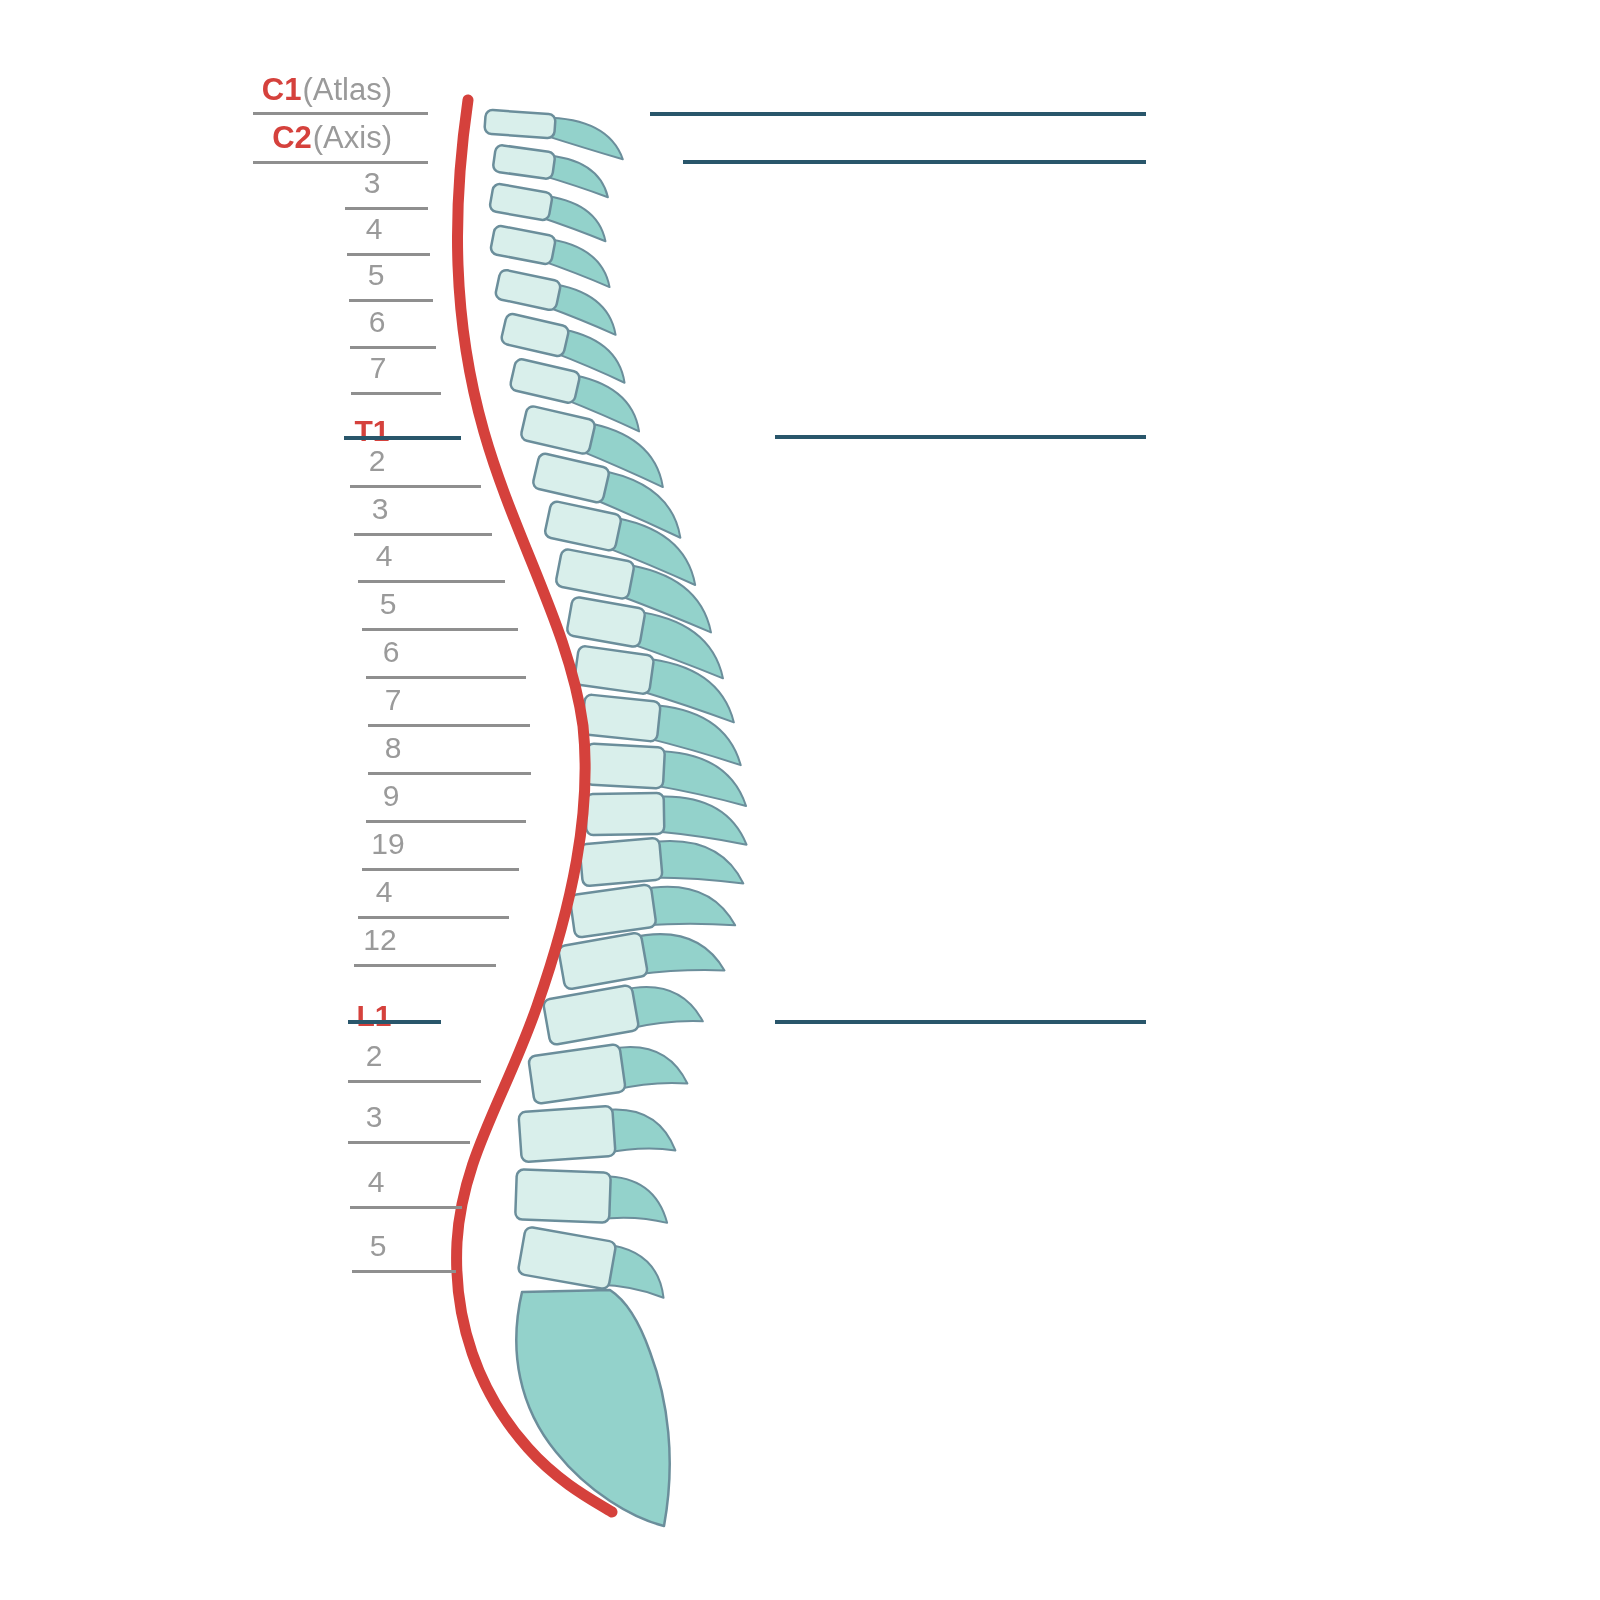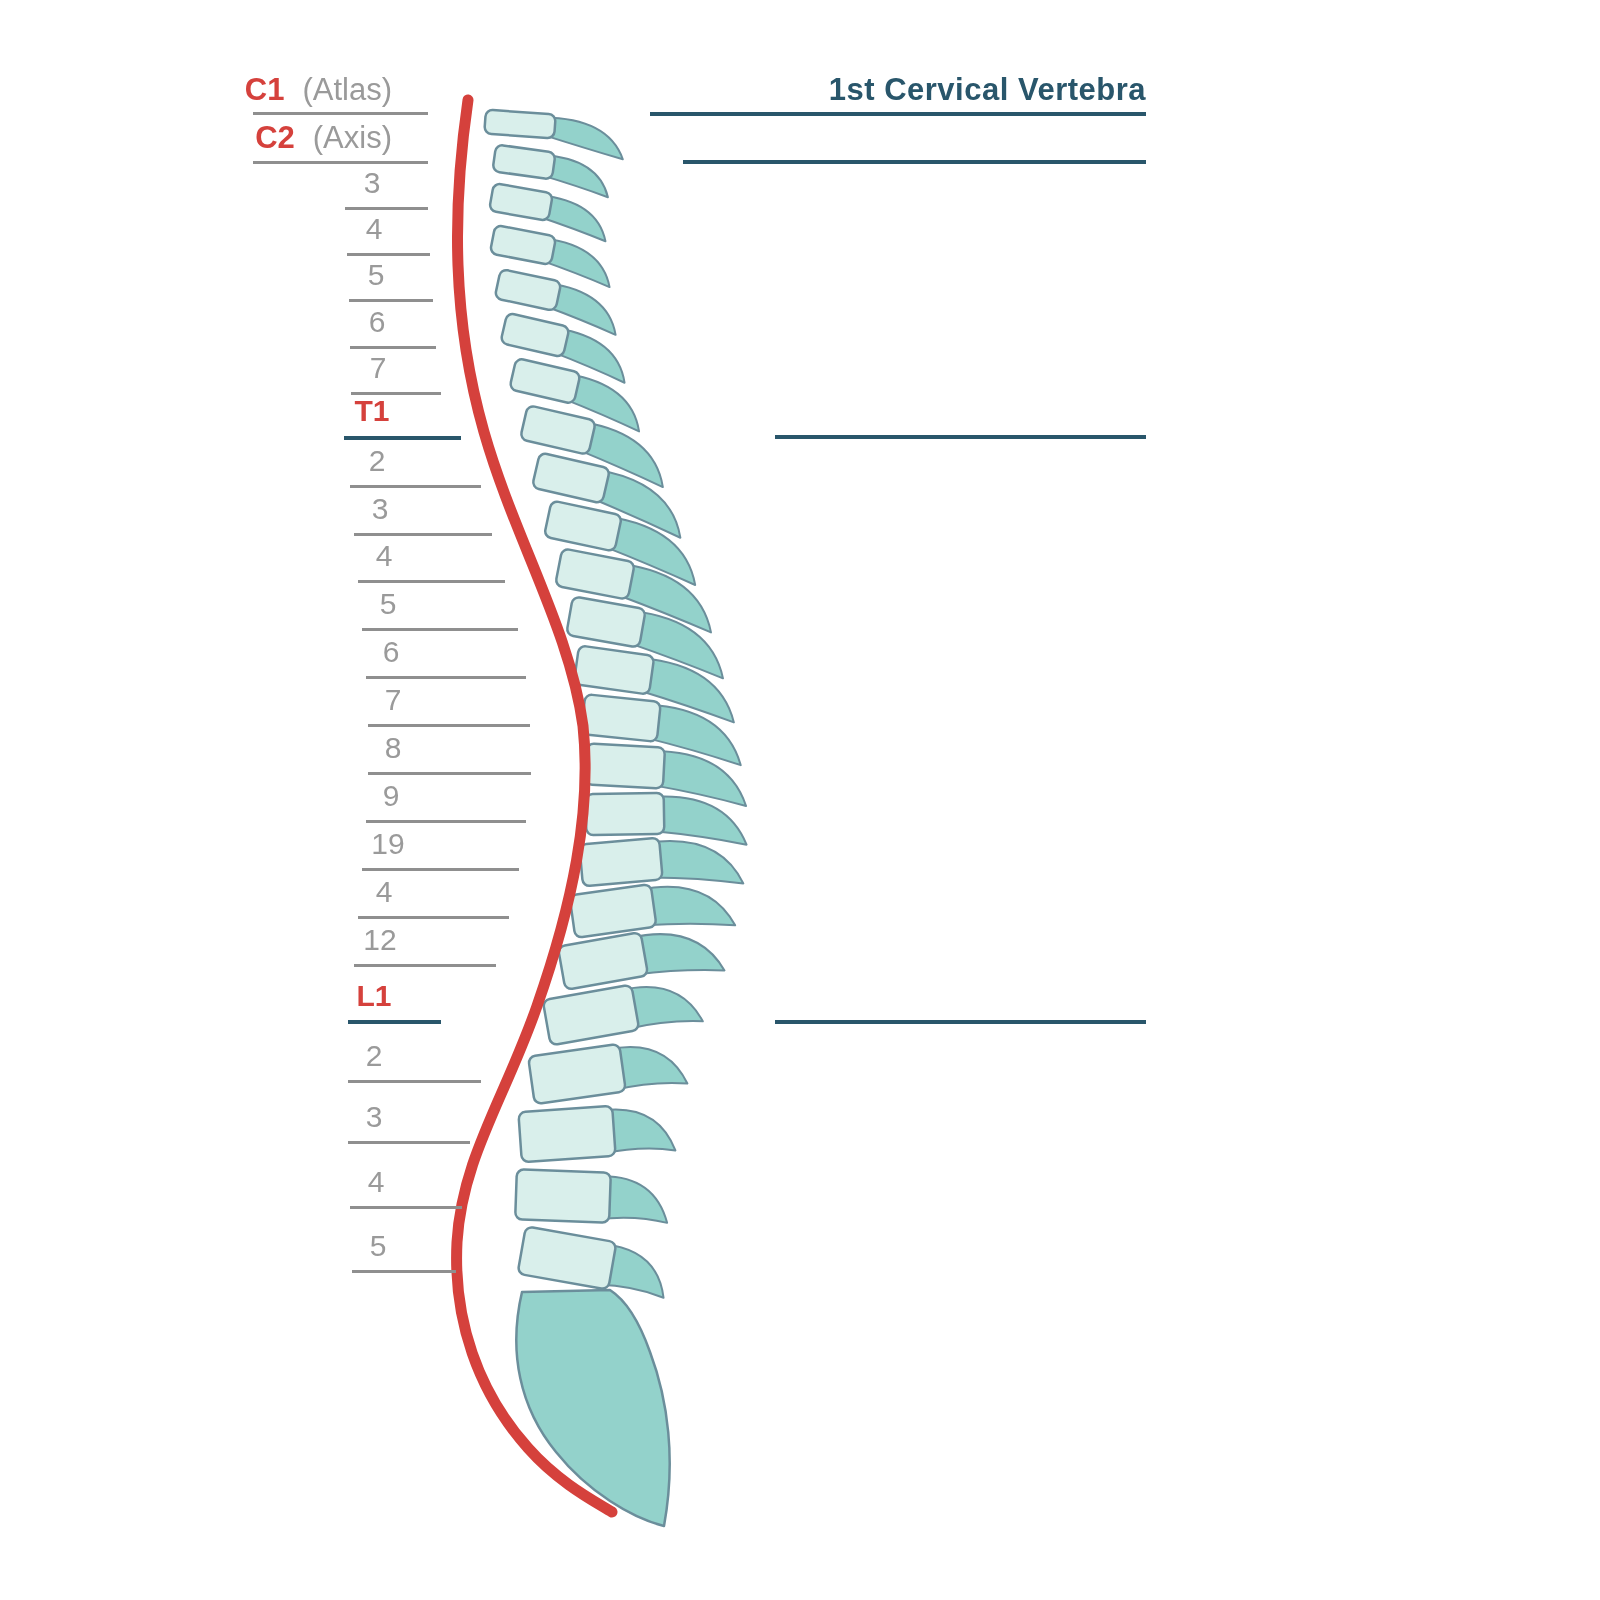--- a/index.html
+++ b/index.html
@@ -8,23 +8,23 @@
   .canvas { position:absolute; inset:0; width:1600px; height:1600px; }
   #spine-svg { position:absolute; left:0; top:0; pointer-events:none; }
 
   
   .rule { position:absolute; height:3px; background:#8f8f8f; }
   .rule.navy { height:4px; background:#29566b; }
 
   
   .num { position:absolute; width:70px; transform:translateX(-50%);
     text-align:center; font-size:30px; color:#9a9a9a; }
-  .code-red { color:#d5413c; font-weight:bold; }
+  .code-red { color:#d5413c; font-weight:bold;margin-top:20px; }
   .left-head { position:absolute; font-size:31px; text-align:right; color:#9a9a9a; }
-  .left-head .paren { margin-left:18px; color:#9a9a9a; font-weight:normal; }
+  .left-head .paren { margin-left:1px; color:#9a9a9a; font-weight:normal; }
 
   
   .right-label { position:absolute; width:600px; text-align:right;
     font-size:31px; font-weight:bold; color:#29566b; letter-spacing:0.5px; }
 
   
   .spine-word { position:absolute; left:862px; top:596px;
     font-size:170px; font-weight:100; letter-spacing:10px;
     color:#abdad6; white-space:nowrap; }
 </style>
@@ -204,21 +204,20 @@
 
   <div class="num" style="left:374px;top:1100px">3</div>
   <div class="rule" style="left:348px;top:1141px;width:122px"></div>
 
   <div class="num" style="left:376px;top:1165px">4</div>
   <div class="rule" style="left:350px;top:1206px;width:112px"></div>
 
   <div class="num" style="left:378px;top:1229px">5</div>
   <div class="rule" style="left:352px;top:1270px;width:104px"></div>
 
-  <div class="right-label" style="left:546px;top:72px">1st Cervical Vertebra</div>
   <div class="rule navy" style="left:650px;top:112px;width:496px"></div>
 
   <div class="rule navy" style="left:683px;top:160px;width:463px"></div>
 
   <div class="rule navy" style="left:775px;top:435px;width:371px"></div>
 
   <div class="rule navy" style="left:775px;top:1020px;width:371px"></div>
 
 </div>
 

